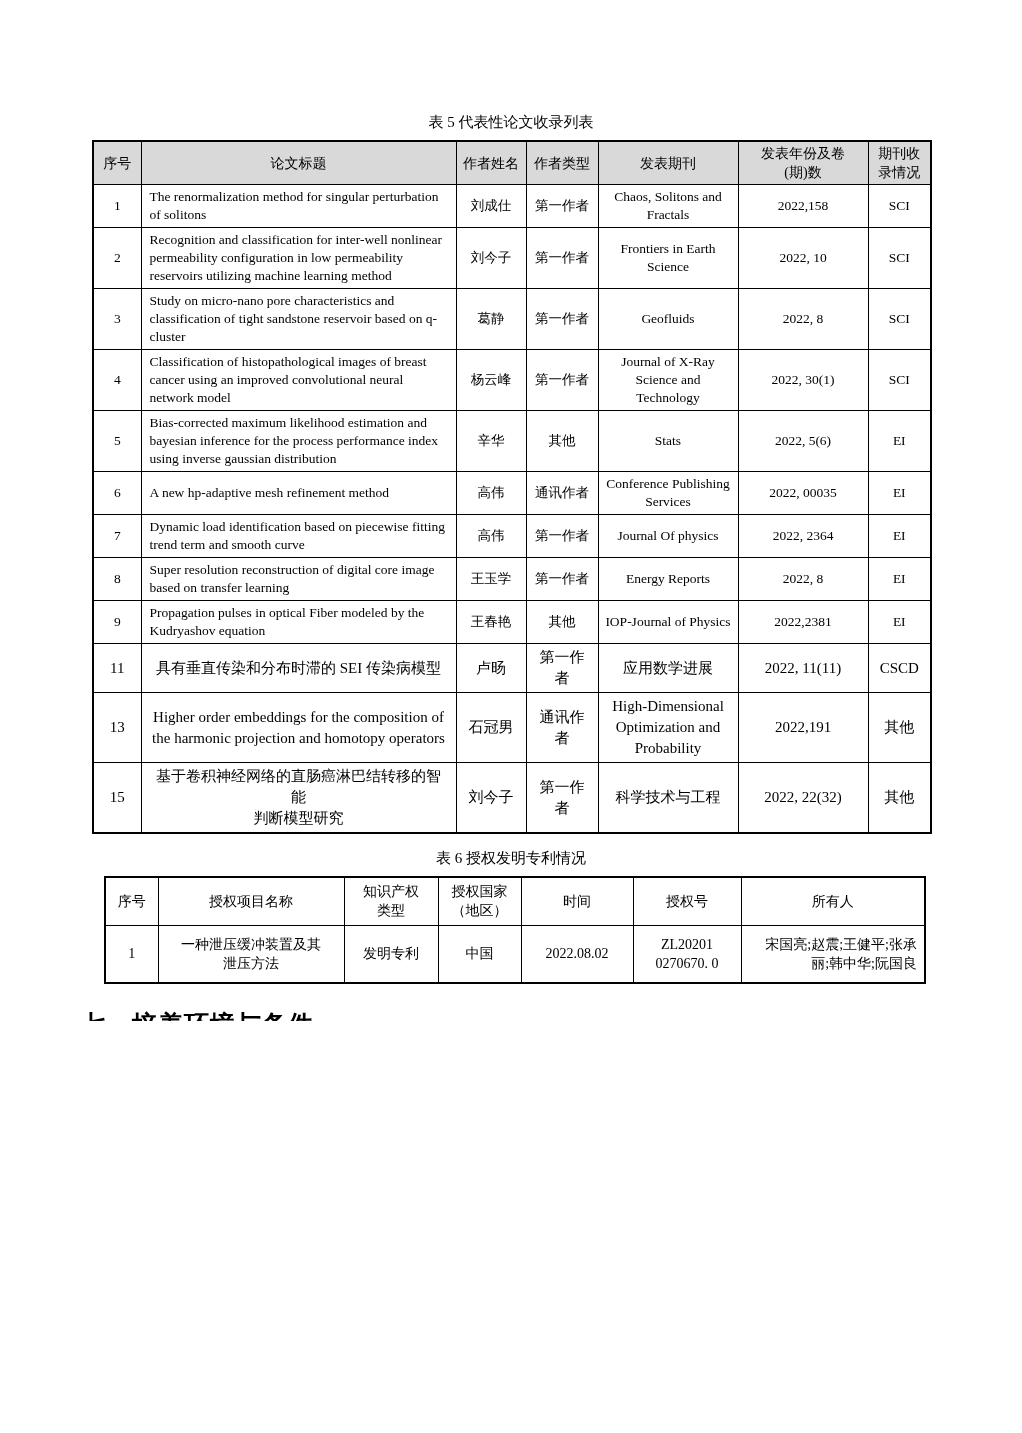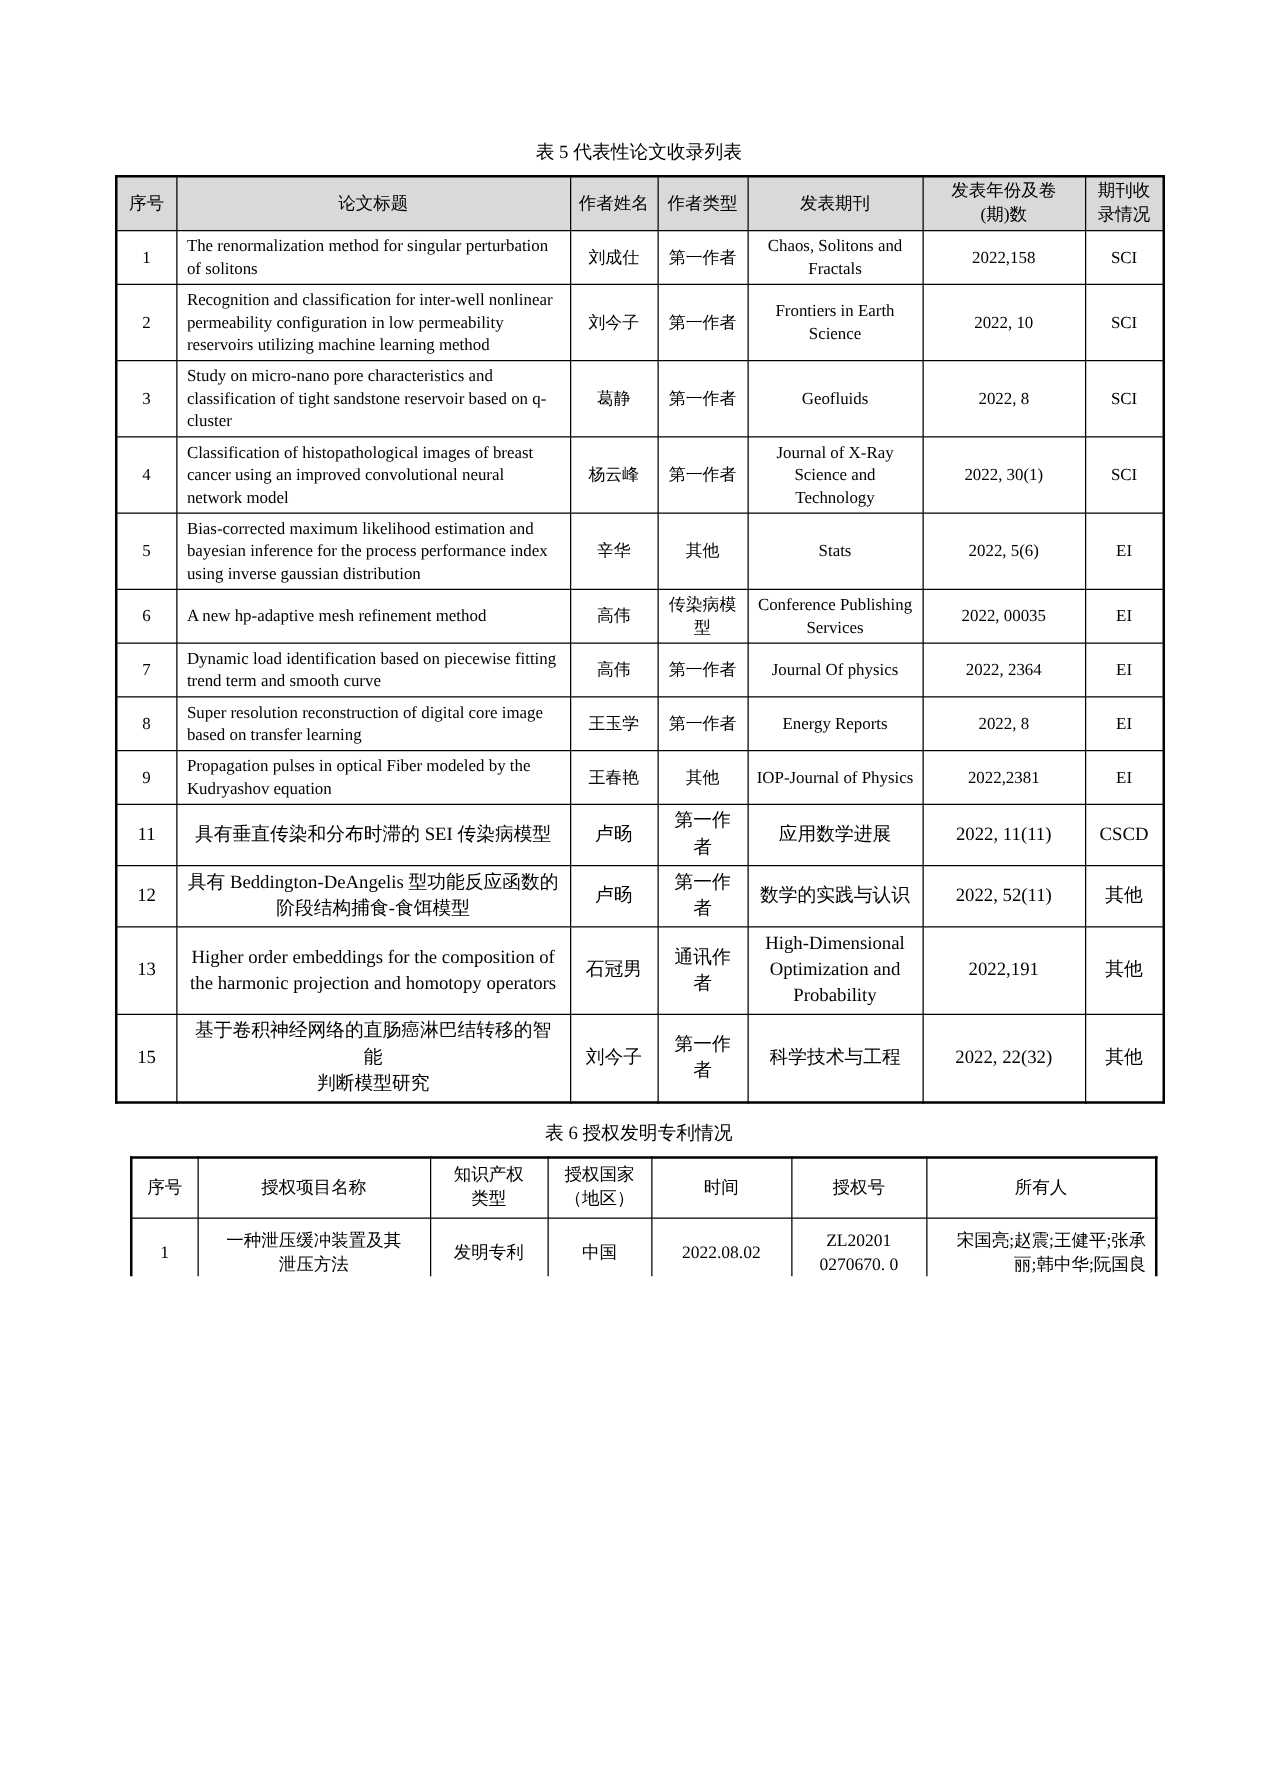--- a/index.html
+++ b/index.html
@@ -111,21 +111,21 @@
           <td class="cell-author">辛华</td>
           <td class="cell-type">其他</td>
           <td class="cell-journal">Stats</td>
           <td class="cell-year">2022, 5(6)</td>
           <td class="cell-index">EI</td>
         </tr>
         <tr>
           <td class="cell-no">6</td>
           <td class="cell-title">A new hp-adaptive mesh refinement method</td>
           <td class="cell-author">高伟</td>
-          <td class="cell-type">传染病模型</td>
+          <td class="cell-type">通讯作者</td>
           <td class="cell-journal">Conference Publishing Services</td>
           <td class="cell-year">2022, 00035</td>
           <td class="cell-index">EI</td>
         </tr>
         <tr>
           <td class="cell-no">7</td>
           <td class="cell-title">Dynamic load identification based on piecewise fitting trend term and smooth curve</td>
           <td class="cell-author">高伟</td>
           <td class="cell-type">第一作者</td>
           <td class="cell-journal">Journal Of physics</td>
@@ -152,31 +152,20 @@
         </tr>
         <tr class="cn">
           <td class="cell-no">11</td>
           <td class="cell-title">具有垂直传染和分布时滞的 SEI 传染病模型</td>
           <td class="cell-author">卢旸</td>
           <td class="cell-type">第一作
 者</td>
           <td class="cell-journal">应用数学进展</td>
           <td class="cell-year">2022, 11(11)</td>
           <td class="cell-index">CSCD</td>
-        </tr>
-        <tr class="cn">
-          <td class="cell-no">12</td>
-          <td class="cell-title">具有 Beddington-DeAngelis 型功能反应函数的
-阶段结构捕食-食饵模型</td>
-          <td class="cell-author">卢旸</td>
-          <td class="cell-type">第一作
-者</td>
-          <td class="cell-journal">数学的实践与认识</td>
-          <td class="cell-year">2022, 52(11)</td>
-          <td class="cell-index">其他</td>
         </tr>
         <tr class="cn">
           <td class="cell-no">13</td>
           <td class="cell-title">Higher order embeddings for the composition of the harmonic projection and homotopy operators</td>
           <td class="cell-author">石冠男</td>
           <td class="cell-type">通讯作
 者</td>
           <td class="cell-journal">High-Dimensional Optimization and Probability</td>
           <td class="cell-year">2022,191</td>
           <td class="cell-index">其他</td>

